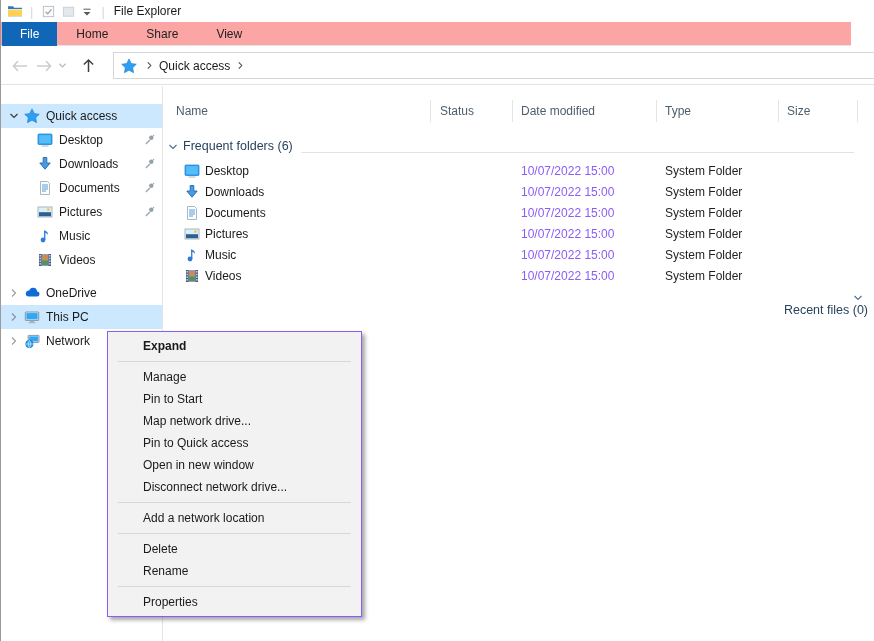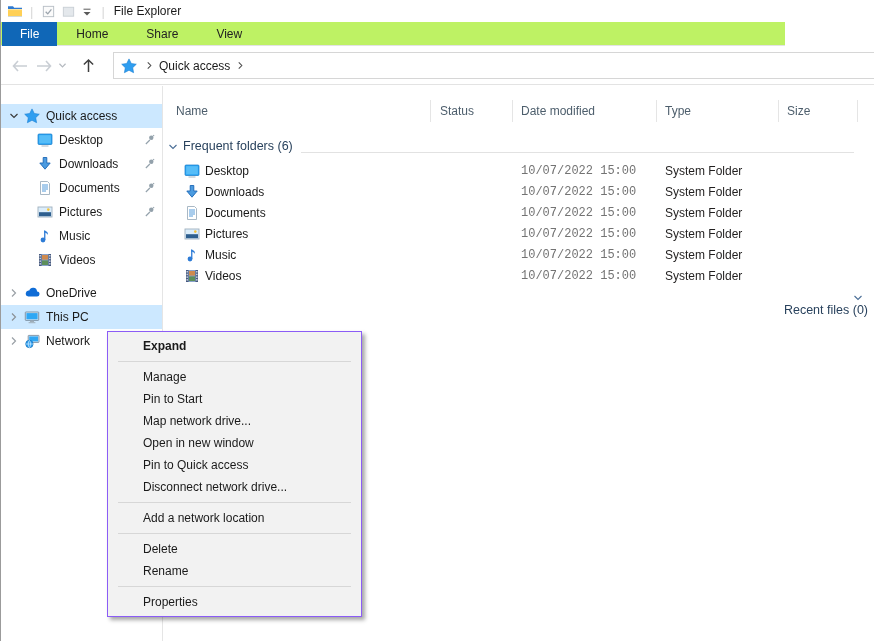--- a/index.html
+++ b/index.html
@@ -15,21 +15,21 @@
   .left-window-border { position:absolute; left:0; top:0; width:1px; height:641px; background:#9b9b9b; z-index:50; }
 
   
   .titlebar { position:absolute; left:0; top:0; width:874px; height:22px; display:flex; align-items:center; padding-left:5px; background:#fff; }
   .titlebar .qat-sep { color:#d8d8d8; margin:0 5px; font-size:13px; }
   .titlebar .qat-ic { display:inline-flex; width:16px; height:16px; align-items:center; justify-content:center; margin:0 2px; }
   .titlebar .qat-dd { width:10px; height:10px; margin:0 4px; }
   .titlebar .title-text { margin-left:4px; color:#1a1a1a; }
 
   
-  .tabs { position:absolute; left:1px; top:22px; width:784px; height:24px; display:flex; border-bottom:1px solid #e3e3e3; background:#bef264; }
+  .tabs { position:absolute; left:1px; top:22px; width:850px; height:24px; display:flex; border-bottom:1px solid #e3e3e3; background:#fca5a5; }
   .tab { height:24px; padding:0 19px; display:flex; align-items:center; color:#222; }
   .tab.active { background:#1067b7; color:#fff; padding:0 18px; margin-left:1px; }
 
   
   .navbar { position:absolute; left:1px; top:47px; width:873px; height:38px; display:flex; align-items:center; border-bottom:1px solid #e3e3e3; background:#fff; }
   .nav-btn { display:flex; align-items:center; justify-content:center; }
   .nav-back { width:26px; margin-left:6px; }
   .nav-fwd { width:22px; }
   .nav-dd { width:14px; }
   .nav-up { width:26px; margin-left:6px; }
@@ -66,21 +66,21 @@
   .group-header .gchev { width:12px; height:12px; margin-right:3px; display:flex; align-items:center; }
   .group-header .gline { flex:1 1 auto; height:1px; background:#e2e2e2; margin-left:8px; margin-right:14px; }
   .gh-frequent { top:37px; }
   .gh-recent { top:195px;flex-direction:column; }
 
   .rows { position:absolute; left:0; top:62px; width:711px; }
   .row { display:flex; align-items:center; height:21px; }
   .cell-name { width:268px; display:flex; align-items:center; padding-left:21px; }
   .cell-name .ic { width:16px; height:16px; margin-right:5px; flex:0 0 16px; }
   .cell-status { width:82px; padding-left:9px; }
-  .cell-date { width:144px; padding-left:8px; color:#737373;font-family:Liberation Mono, monospace; }
+  .cell-date { width:144px; padding-left:8px; color:#8b5cf6; }
   .cell-type { width:122px; padding-left:8px; color:#211f1f; }
   .cell-size { width:79px; padding-left:8px; }
 
   
   .context-menu { position:absolute; left:107px; top:331px; width:255px; background:#f2f2f2; border:1px solid #8b5cf6; box-shadow:3px 3px 4px rgba(0,0,0,0.35); padding:3px 0; z-index:100; }
   .menu-item { height:22px; display:flex; align-items:center; padding-left:35px; color:#1a1a1a; }
   .menu-item.bold { font-weight:bold; }
   .menu-sep { height:1px; background:#d7d7d7; margin:4px 10px 4px 10px; }
 </style>
 </head>
@@ -487,22 +487,22 @@
   </div>
 
 </div>
 
 <div class="context-menu">
   <div class="menu-item bold">Expand</div>
   <div class="menu-sep"></div>
   <div class="menu-item">Manage</div>
   <div class="menu-item">Pin to Start</div>
   <div class="menu-item">Map network drive...</div>
+  <div class="menu-item">Pin to Quick access</div>
   <div class="menu-item">Open in new window</div>
-  <div class="menu-item">Pin to Quick access</div>
   <div class="menu-item">Disconnect network drive...</div>
   <div class="menu-sep"></div>
   <div class="menu-item">Add a network location</div>
   <div class="menu-sep"></div>
   <div class="menu-item">Delete</div>
   <div class="menu-item">Rename</div>
   <div class="menu-sep"></div>
   <div class="menu-item">Properties</div>
 </div>
 

